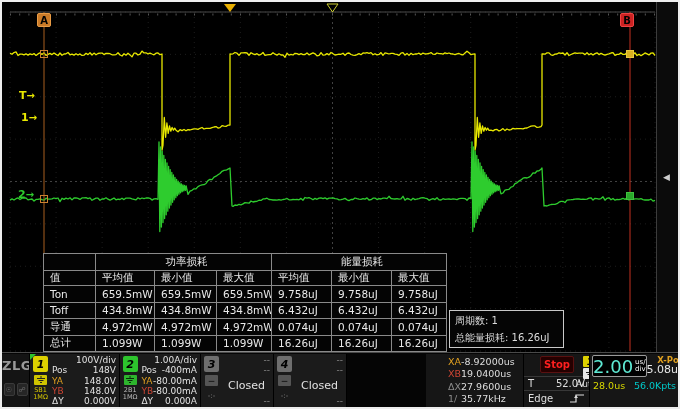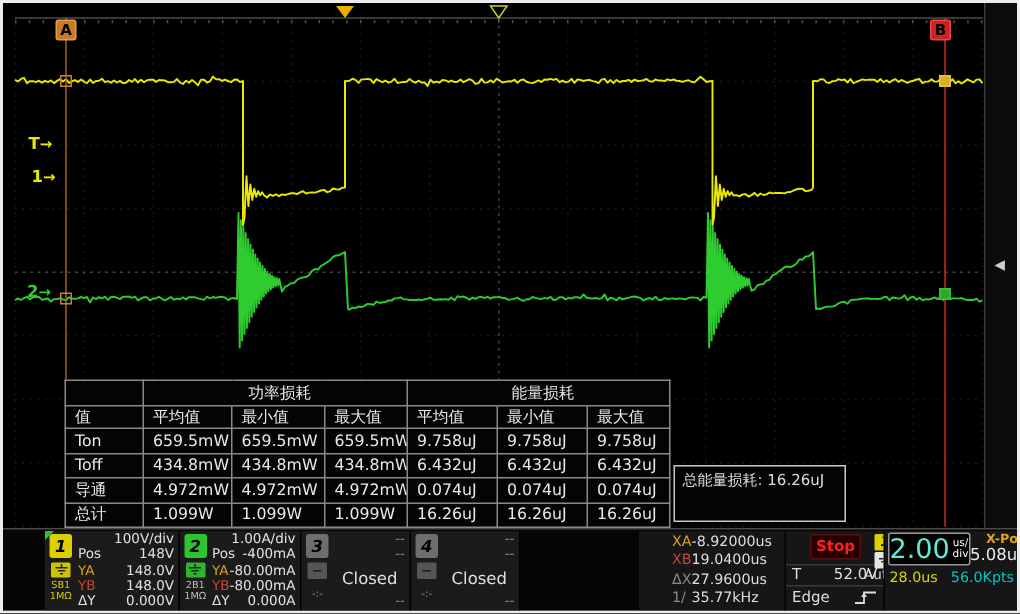--- a/index.html
+++ b/index.html
@@ -193,30 +193,38 @@
             <td>1.099W</td>
             <td>1.099W</td>
             <td>16.26uJ</td>
             <td>16.26uJ</td>
             <td>16.26uJ</td>
           </tr>
         </tbody>
       </table>
 
     <div class="tip">
+      <div>周期数: 1</div>
       <div>总能量损耗: 16.26uJ</div>
     </div>
   </div>
 
   <div class="rstrip">
     <span class="exp">◀</span>
   </div>
 
   <div class="bbar">
 
+    <div class="panel logo-block">
+      <div class="zlg">ZLG</div>
+      <div class="lbtns">
+        <div class="lb">☉</div>
+        <div class="lb">☍</div>
+      </div>
+    </div>
 
     <div class="panel chp" style="left:28px;width:90px;">
       <div class="bcol">
         <div class="notch"></div>
         <div class="chbadge cb-y">1</div>
         <div class="gndbox gb-y">
           <svg width="10" height="8" viewBox="0 0 10 8">
               <path d="M5 0V2M1 2.5H9M2.5 4.5H7.5M4 6.5H6" stroke="currentColor" stroke-width="1" fill="none"></path>
             </svg>
         </div>

